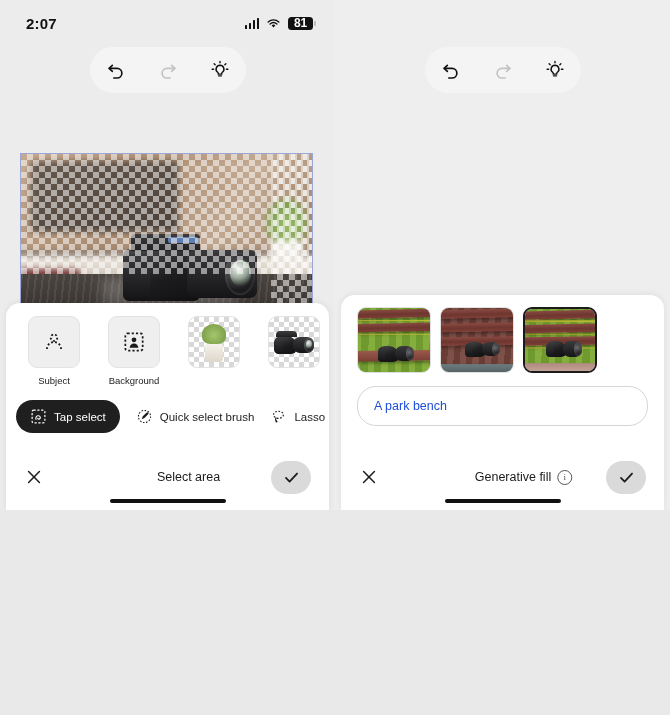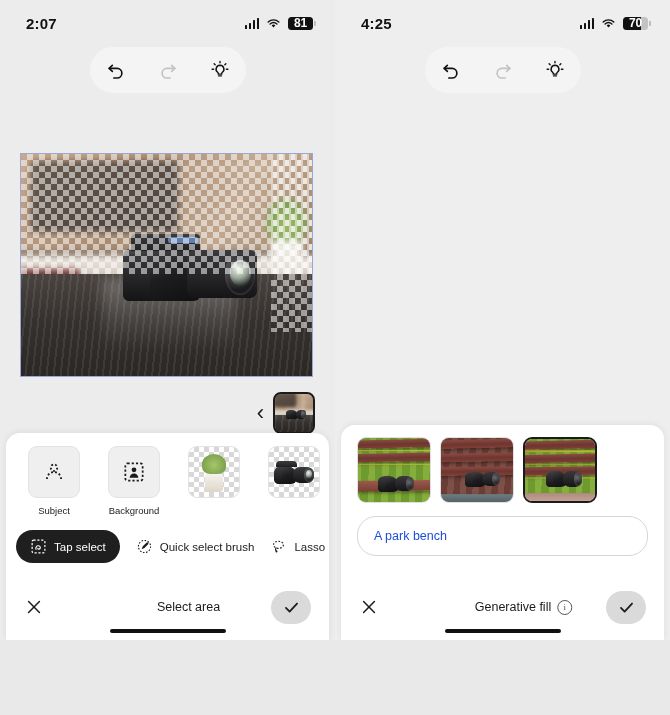--- a/index.html
+++ b/index.html
@@ -3,21 +3,21 @@
 <meta charset="utf-8">
 <style>
   html,body{margin:0;padding:0;}
   body{
     width:670px;height:715px;
     font-family:"Liberation Sans",sans-serif;
     background:#e9e9e9;
     overflow:hidden;
   }
   .screens{display:flex;width:670px;height:715px;}
-  .phone{position:relative;width:335px;height:640px;background:#ececec;overflow:hidden;}
+  .phone{position:relative;width:335px;height:510px;background:#ececec;overflow:hidden;}
   .phone.right{background:#eeeeee;}
 
   
   .statusbar{height:46px;display:flex;align-items:center;justify-content:space-between;padding:0 22px 0 26px;box-sizing:border-box;}
   .status-time{font-size:15px;font-weight:600;color:#111;letter-spacing:.2px;}
   .status-right{display:flex;align-items:center;gap:7px;}
   .sig{display:flex;align-items:flex-end;gap:1.5px;height:11px;}
   .sig i{display:block;width:2.5px;background:#111;border-radius:.5px;}
   .sig i:nth-child(1){height:4px}.sig i:nth-child(2){height:6px}
   .sig i:nth-child(3){height:8.5px}.sig i:nth-child(4){height:11px;background:#111;}
@@ -408,41 +408,20 @@
               <path d="M5 12.6l4.6 4.6L19 7" stroke="#1b1b1b" stroke-width="2.2" fill="none" stroke-linecap="round" stroke-linejoin="round"></path>
             </svg>
         </div>
       </div>
       <div class="homebar"></div>
     </div>
   </div>
 
   <div class="phone right">
 
-    <div class="statusbar">
-      <div class="status-time">4:25</div>
-      <div class="status-right">
-        <div class="sig">
-            <i></i>
-            <i></i>
-            <i></i>
-            <i></i>
-          </div>
-        <div class="wifi">
-          <svg width="15" height="11" viewBox="0 0 16 12">
-              <path d="M8 10.4l2-2.3a3 3 0 0 0-4 0l2 2.3z" fill="#111"></path>
-              <path d="M2.2 4.3a8.6 8.6 0 0 1 11.6 0" stroke="#111" stroke-width="1.6" fill="none" stroke-linecap="round"></path>
-              <path d="M4.3 6.6a5.6 5.6 0 0 1 7.4 0" stroke="#111" stroke-width="1.6" fill="none" stroke-linecap="round"></path>
-            </svg>
-        </div>
-        <div class="batt partial">
-          <span class="lvl">70</span>
-        </div>
-      </div>
-    </div>
 
     <div class="toolbar">
       <div class="tb-btn">
         <svg width="22" height="22" viewBox="0 0 24 24">
             <path d="M8 7L4.5 10.3 8 13.6" stroke="#111" stroke-width="1.8" fill="none" stroke-linecap="round" stroke-linejoin="round"></path>
             <path d="M4.8 10.3h8.4a5.2 5.2 0 0 1 0 10.4H9.6" stroke="#111" stroke-width="1.8" fill="none" stroke-linecap="round"></path>
           </svg>
       </div>
       <div class="tb-btn">
         <svg width="22" height="22" viewBox="0 0 24 24">

